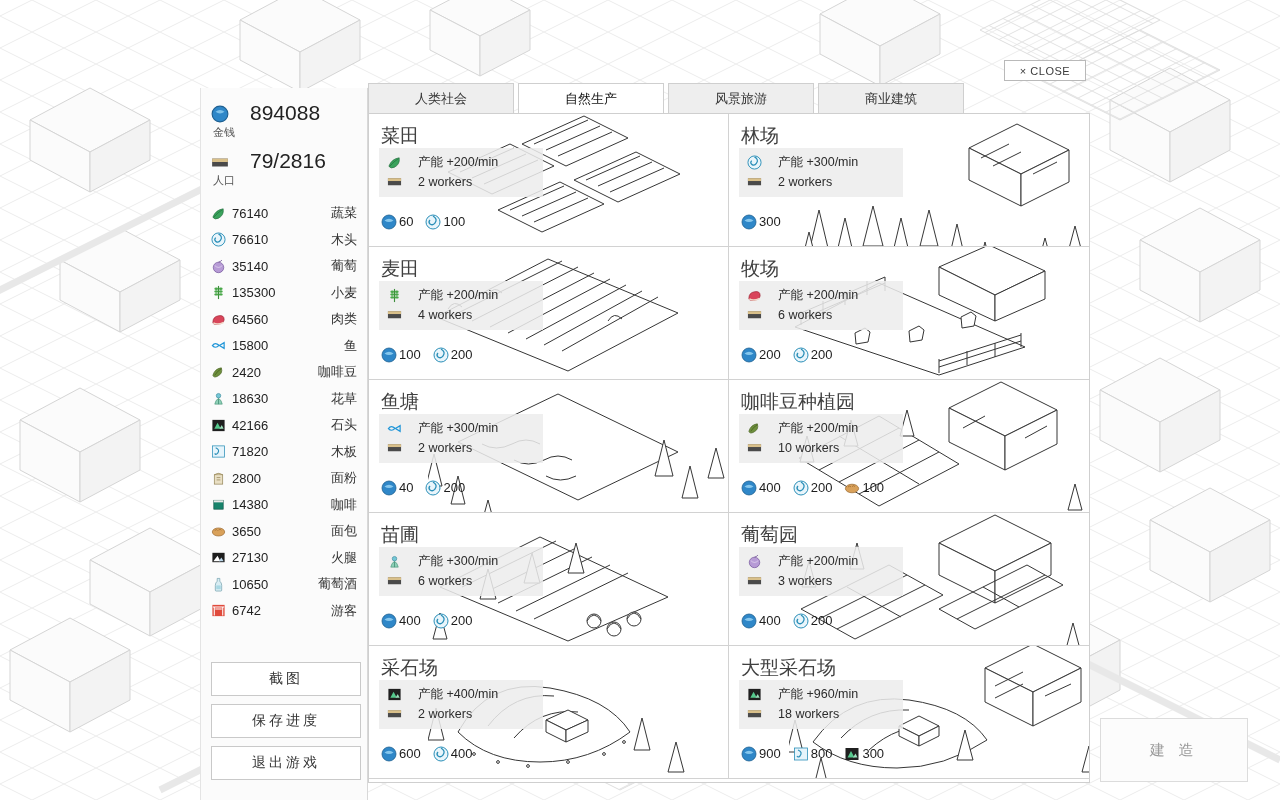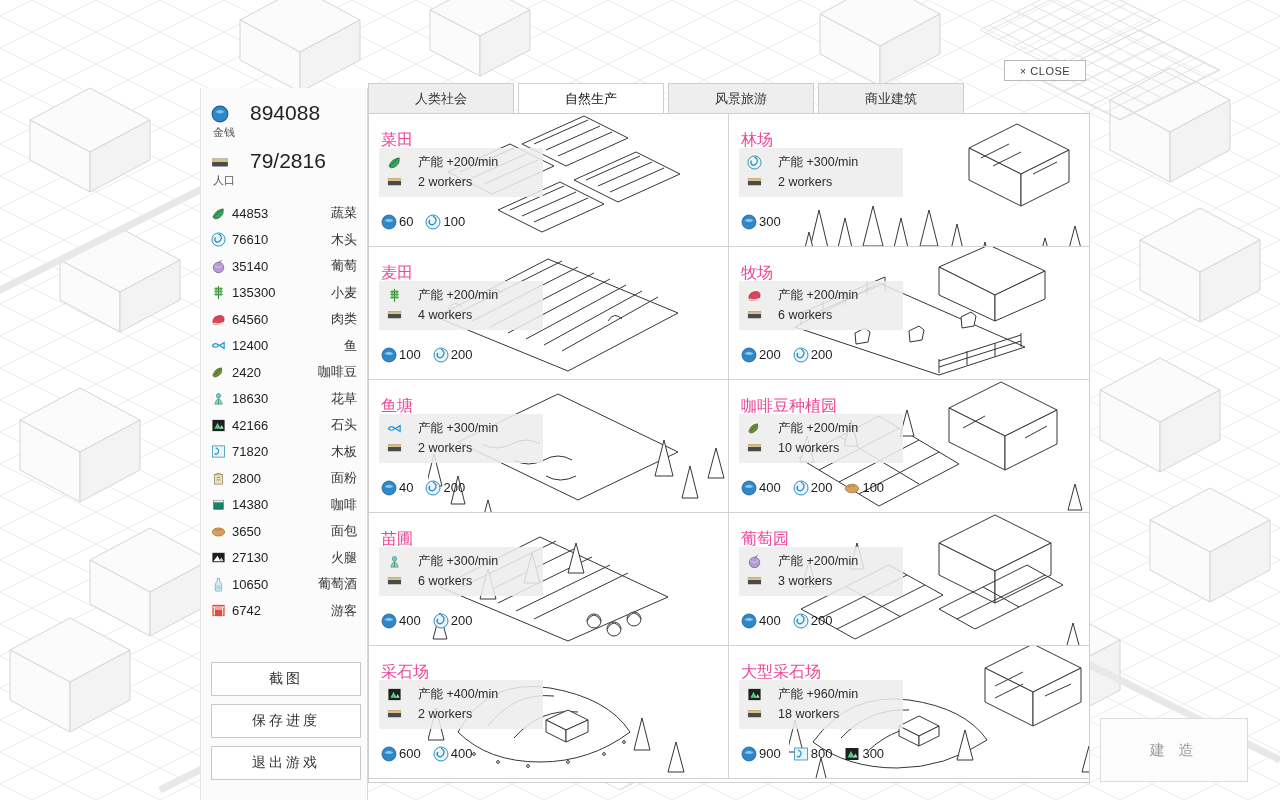--- a/index.html
+++ b/index.html
@@ -169,23 +169,23 @@
     border-right: 1px solid #d2d2d2;
     box-sizing: border-box;
     overflow: hidden;
     cursor: pointer;
     background: #fff;
   }
   .card:nth-child(2n) { border-right: none; }
   .card-title {
     position: absolute;
     left: 12px;
-    top: 16px;
-    font-size: 16px;
-    color: #ec4899;
+    top: 9px;
+    font-size: 19px;
+    color: #404040;
     z-index: 3;
   }
   .card-stats {
     position: absolute;
     left: 10px;
     top: 34px;
     width: 164px;
     background: rgba(236,236,236,0.86);
     padding: 5px 8px 6px 8px;
     box-sizing: border-box;
@@ -388,21 +388,21 @@
 
     <div class="res-list">
 
     <div class="res-row">
           <span class="ico">
             <svg width="15" height="15" viewBox="0 0 16 16">
               <path d="M2 12 q3 -8 11 -9 q1 7 -5 10 q-4 2 -6 -1Z" fill="#3aa35c" stroke="#1e6b3a" stroke-width="0.7"></path>
               <path d="M3 12 q4 -5 9 -8" stroke="#1e6b3a" fill="none" stroke-width="0.7"></path>
             </svg>
           </span>
-          <span class="res-amt">44853</span>
+          <span class="res-amt">76140</span>
           <span class="res-name">蔬菜</span>
         </div>
         <div class="res-row">
           <span class="ico">
             <svg width="15" height="15" viewBox="0 0 16 16">
               <circle cx="8" cy="8" r="7" fill="#e9f5fb" stroke="#2b8fb8" stroke-width="1"></circle>
               <path d="M8 2 q5 3 2 7 q-2 3 -5 1 q-2 -2 0 -4" fill="none" stroke="#2b8fb8" stroke-width="1.3"></path>
             </svg>
           </span>
           <span class="res-amt">76610</span>
@@ -446,21 +446,21 @@
           <span class="res-amt">64560</span>
           <span class="res-name">肉类</span>
         </div>
         <div class="res-row">
           <span class="ico">
             <svg width="15" height="15" viewBox="0 0 16 16">
               <path d="M1.5 8 q3 -4 7 -0.2 q-3.6 4 -7 0.2Z" fill="none" stroke="#2196d8" stroke-width="1.3"></path>
               <path d="M9 8 l5 -3 l0 6 Z" fill="none" stroke="#2196d8" stroke-width="1.3"></path>
             </svg>
           </span>
-          <span class="res-amt">12400</span>
+          <span class="res-amt">15800</span>
           <span class="res-name">鱼</span>
         </div>
         <div class="res-row">
           <span class="ico">
             <svg width="15" height="15" viewBox="0 0 16 16">
               <path d="M2 11 q2 -7 9 -8 q2 6 -4 9 q-4 2 -5 -1Z" fill="#6e8f3d" stroke="#46601f" stroke-width="0.7"></path>
               <path d="M4 11 q3 -5 7 -7" stroke="#46601f" fill="none" stroke-width="0.8"></path>
             </svg>
           </span>
           <span class="res-amt">2420</span>

